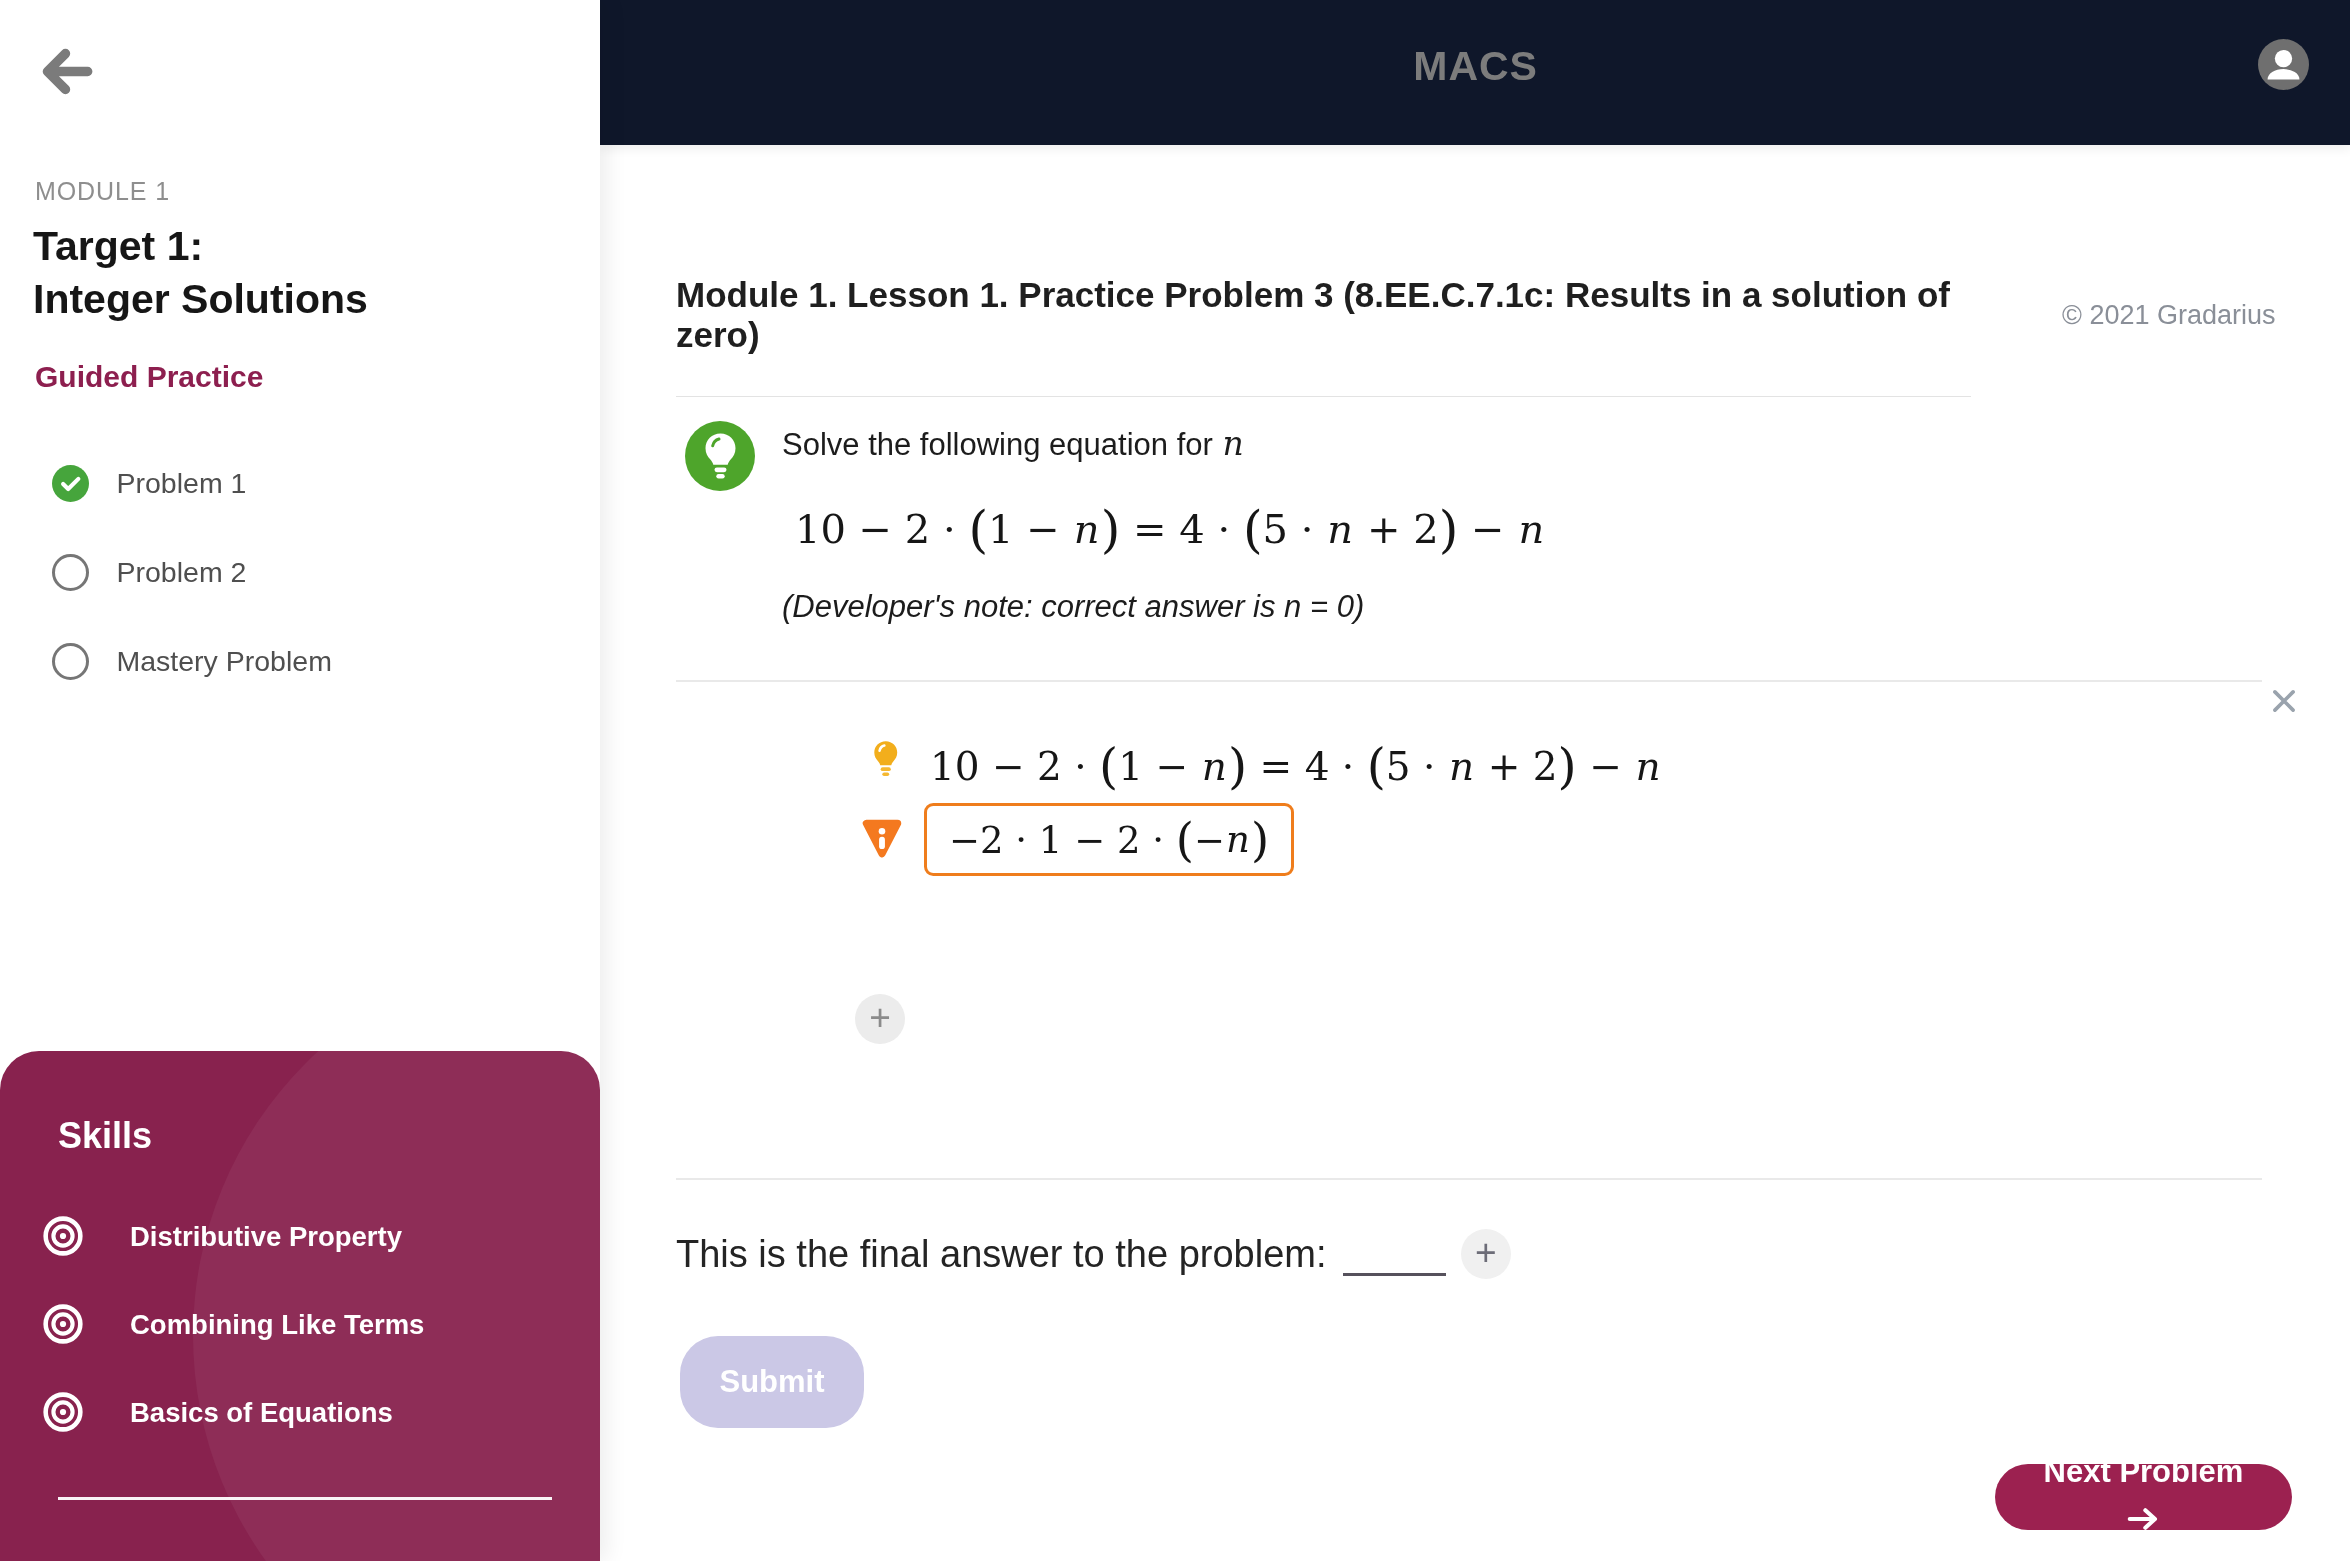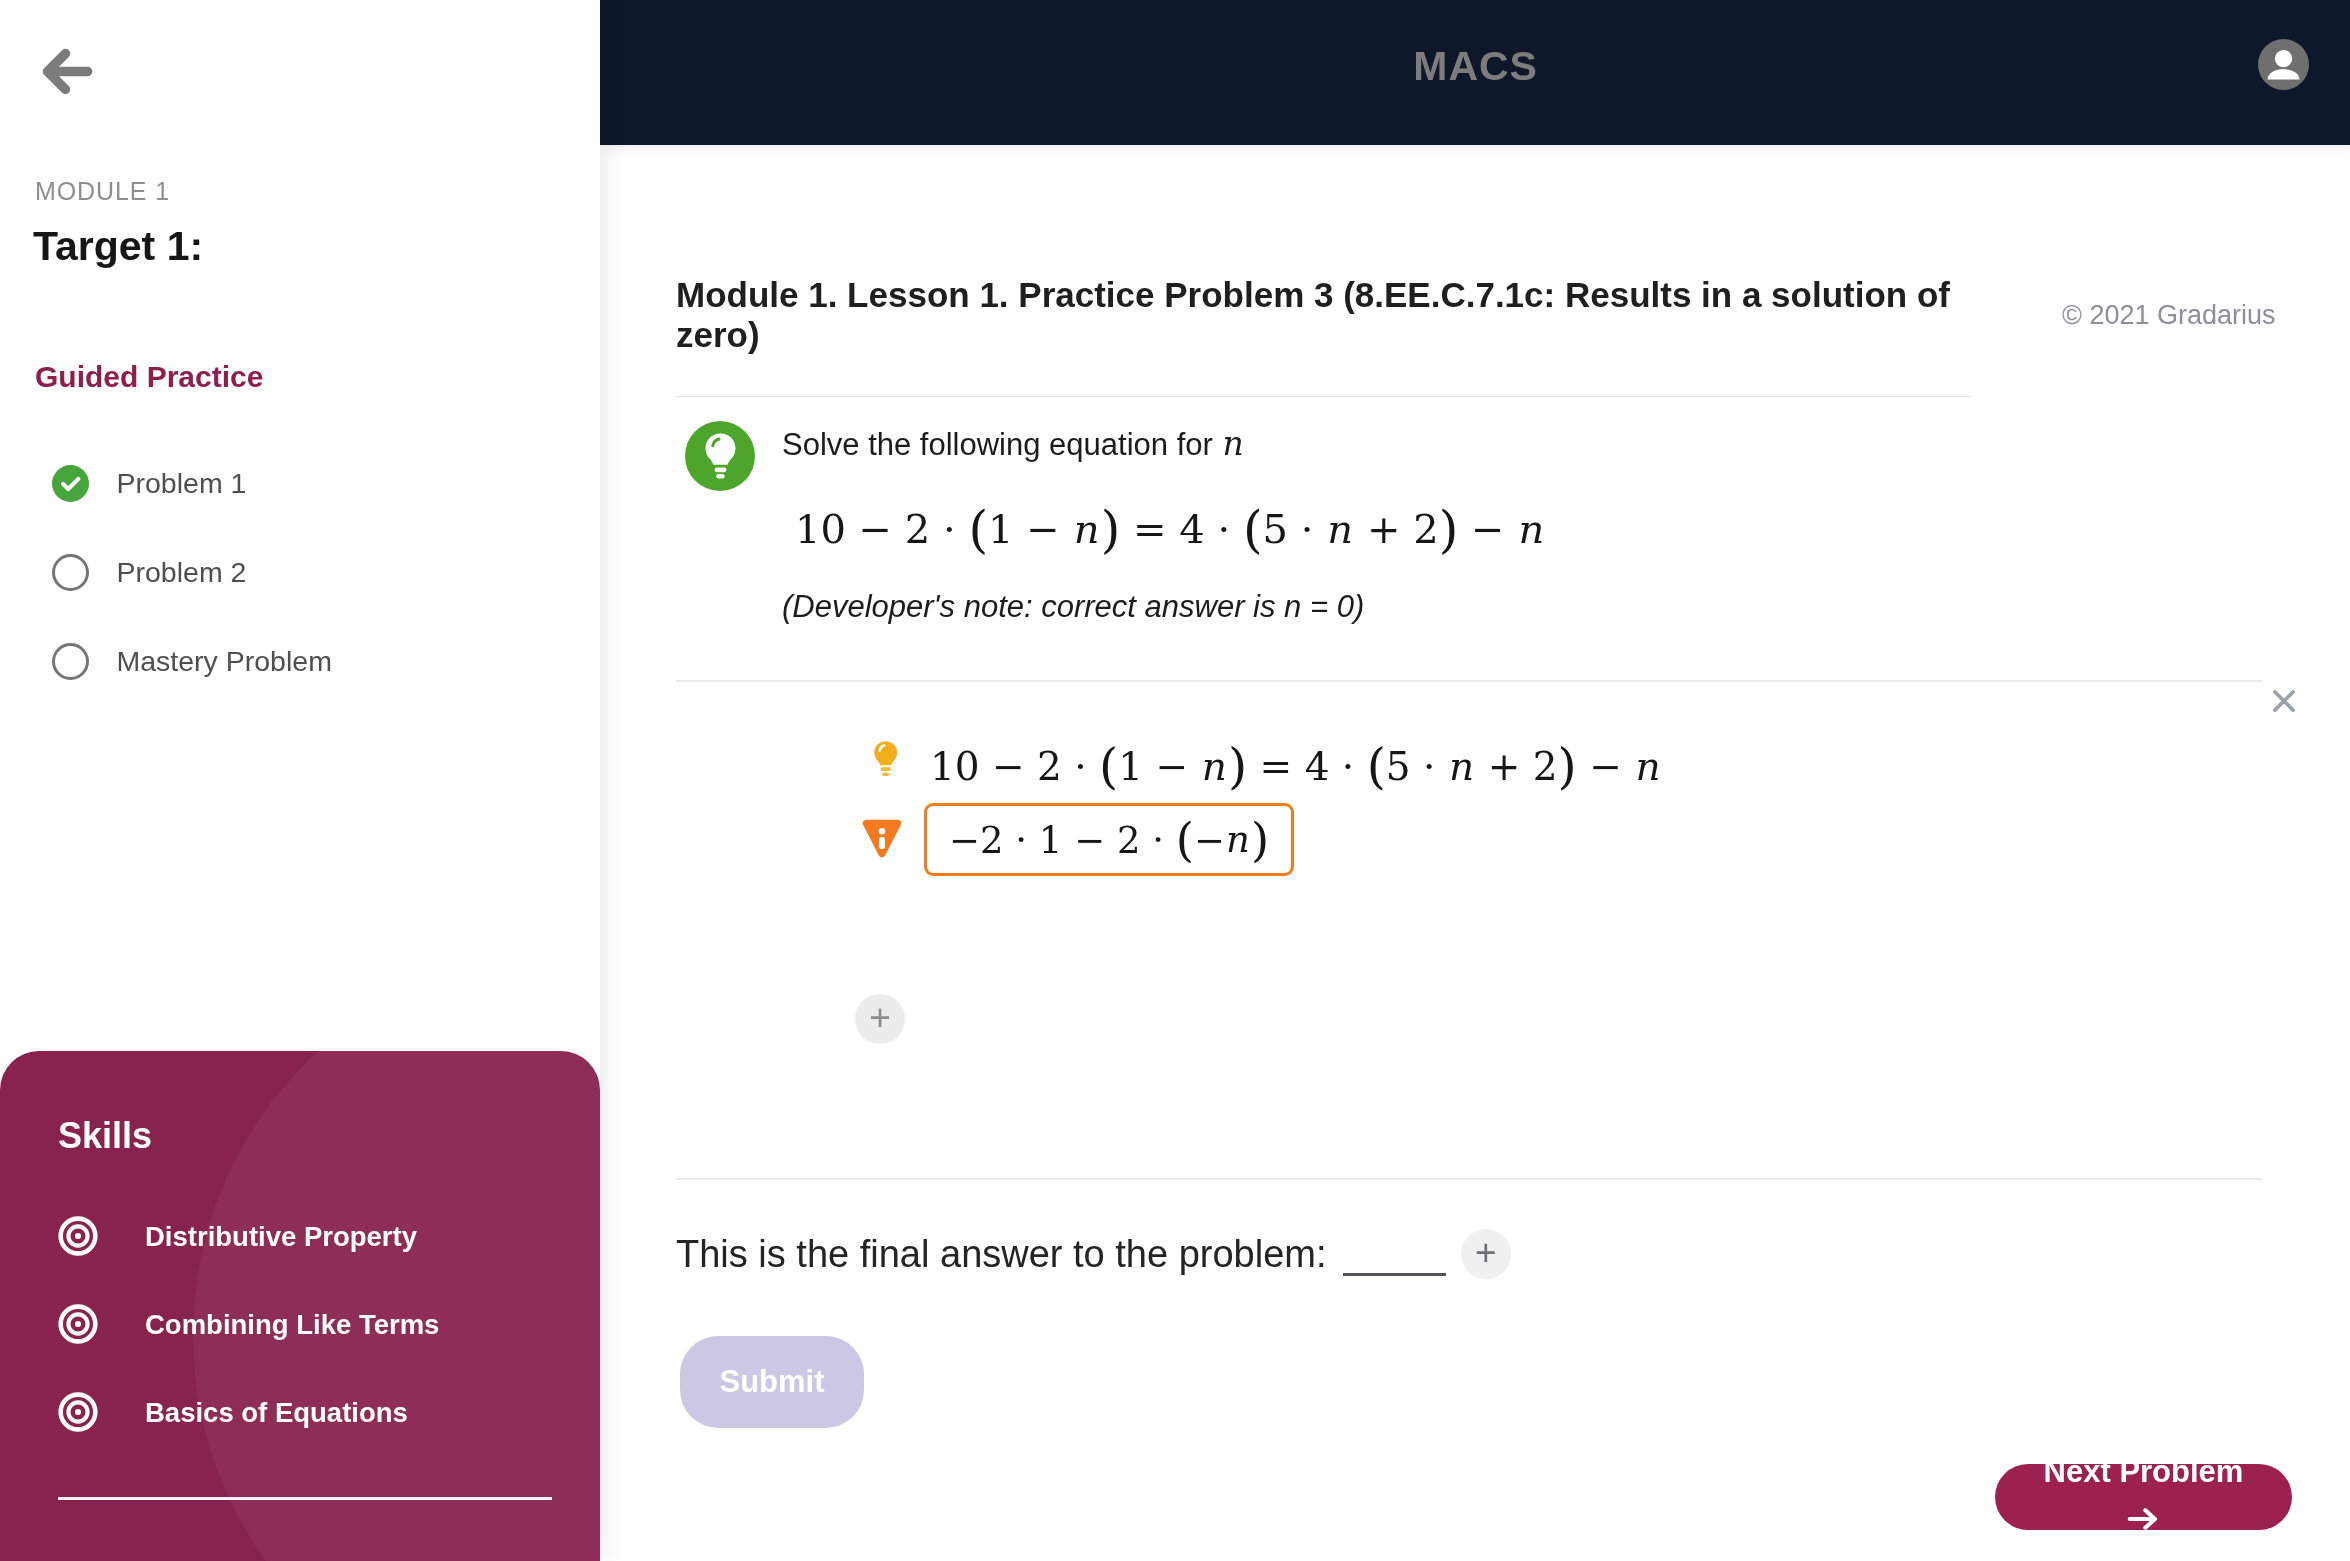--- a/index.html
+++ b/index.html
@@ -40,21 +40,21 @@
   .skills-panel {
     position:absolute; left:0; top:1051px; width:600px; height:510px;
     background:#88224E; border-radius:39px 39px 0 0; overflow:hidden; color:#fff;
   }
   .skills-glow {
     position:absolute; width:771px; height:771px; border-radius:50%;
     background:rgba(255,255,255,.05); left:193px; top:-101px;
   }
   .skills-title { position:absolute; left:58px; top:64px; font-size:36px; font-weight:700; }
   .skills-list { position:absolute; left:0; top:142px; width:100%; }
-  .skill-row { height:88px; display:flex; align-items:center; padding-left:57px; gap:46px; }
+  .skill-row { height:88px; display:flex; align-items:center; padding-left:42px; gap:46px; }
   .skill-row .s-label { font-size:27.5px; font-weight:700; }
   .skills-divider {
     position:absolute; left:58px; top:446px; width:494px; height:2.8px; background:rgba(255,255,255,.95);
   }
   
   .main { position:absolute; left:600px; top:0; width:1751px; height:1561px; background:#ffffff; }
   .header {
     position:absolute; left:0; top:0; width:100%; height:145px; background:#0f172a;
     box-shadow:0 3.7px 11px rgba(0,0,0,.07);
   }
@@ -132,20 +132,21 @@
         <svg width="55" height="55" viewBox="0 0 52 52" fill="none">
           <path d="M46 26 H10 M25 9 L8 26 l17 17" stroke="#7b7b7b" stroke-width="9" stroke-linecap="round" stroke-linejoin="round"></path>
         </svg>
       </span>
     </div>
 
     <div class="module-label">MODULE 1</div>
 
     <div class="target-title">
       <div>Target 1:</div>
+      <div>Integer Solutions</div>
     </div>
 
     <div class="guided-label">Guided Practice</div>
 
     <div class="problem-list">
       <div class="problem-row">
         <span class="p-circle done">
           <svg width="37" height="37" viewBox="0 0 40 40">
             <circle cx="20" cy="20" r="20" fill="#46A53C"></circle>
             <path d="M12 20.5 l5.5 5.5 L28.5 15" stroke="#fff" stroke-width="4.5" fill="none" stroke-linecap="round" stroke-linejoin="round"></path>

